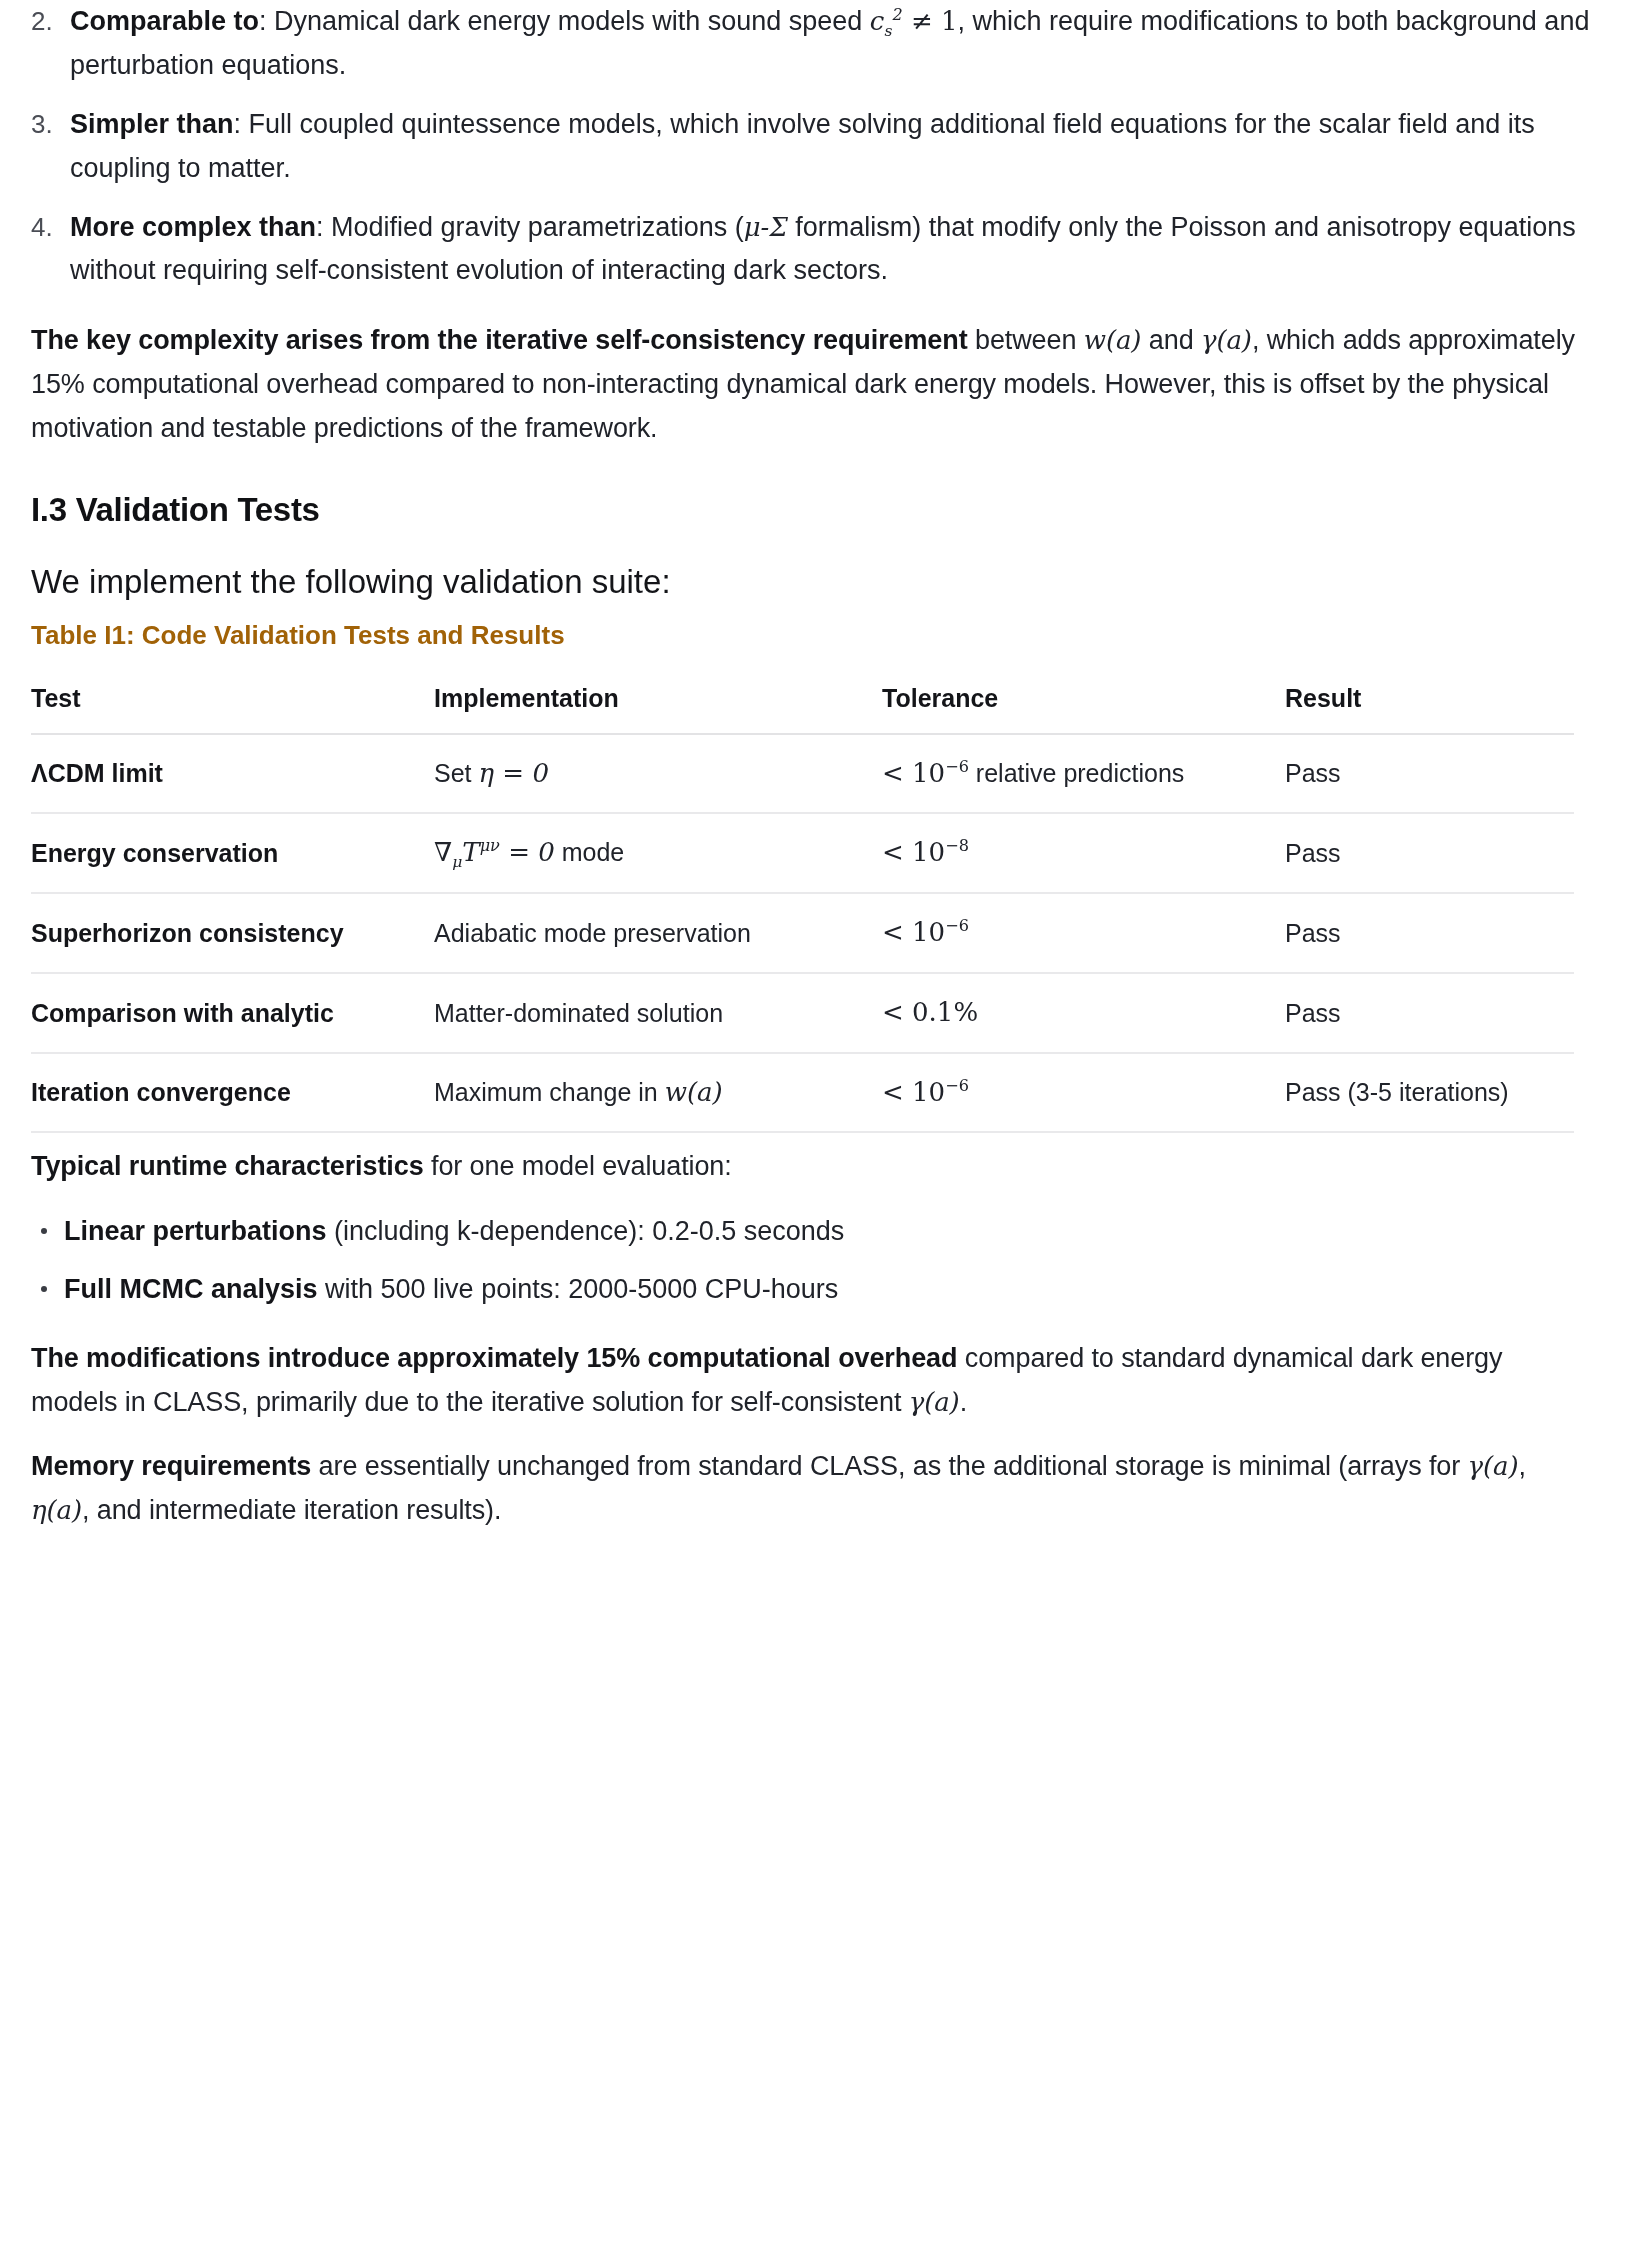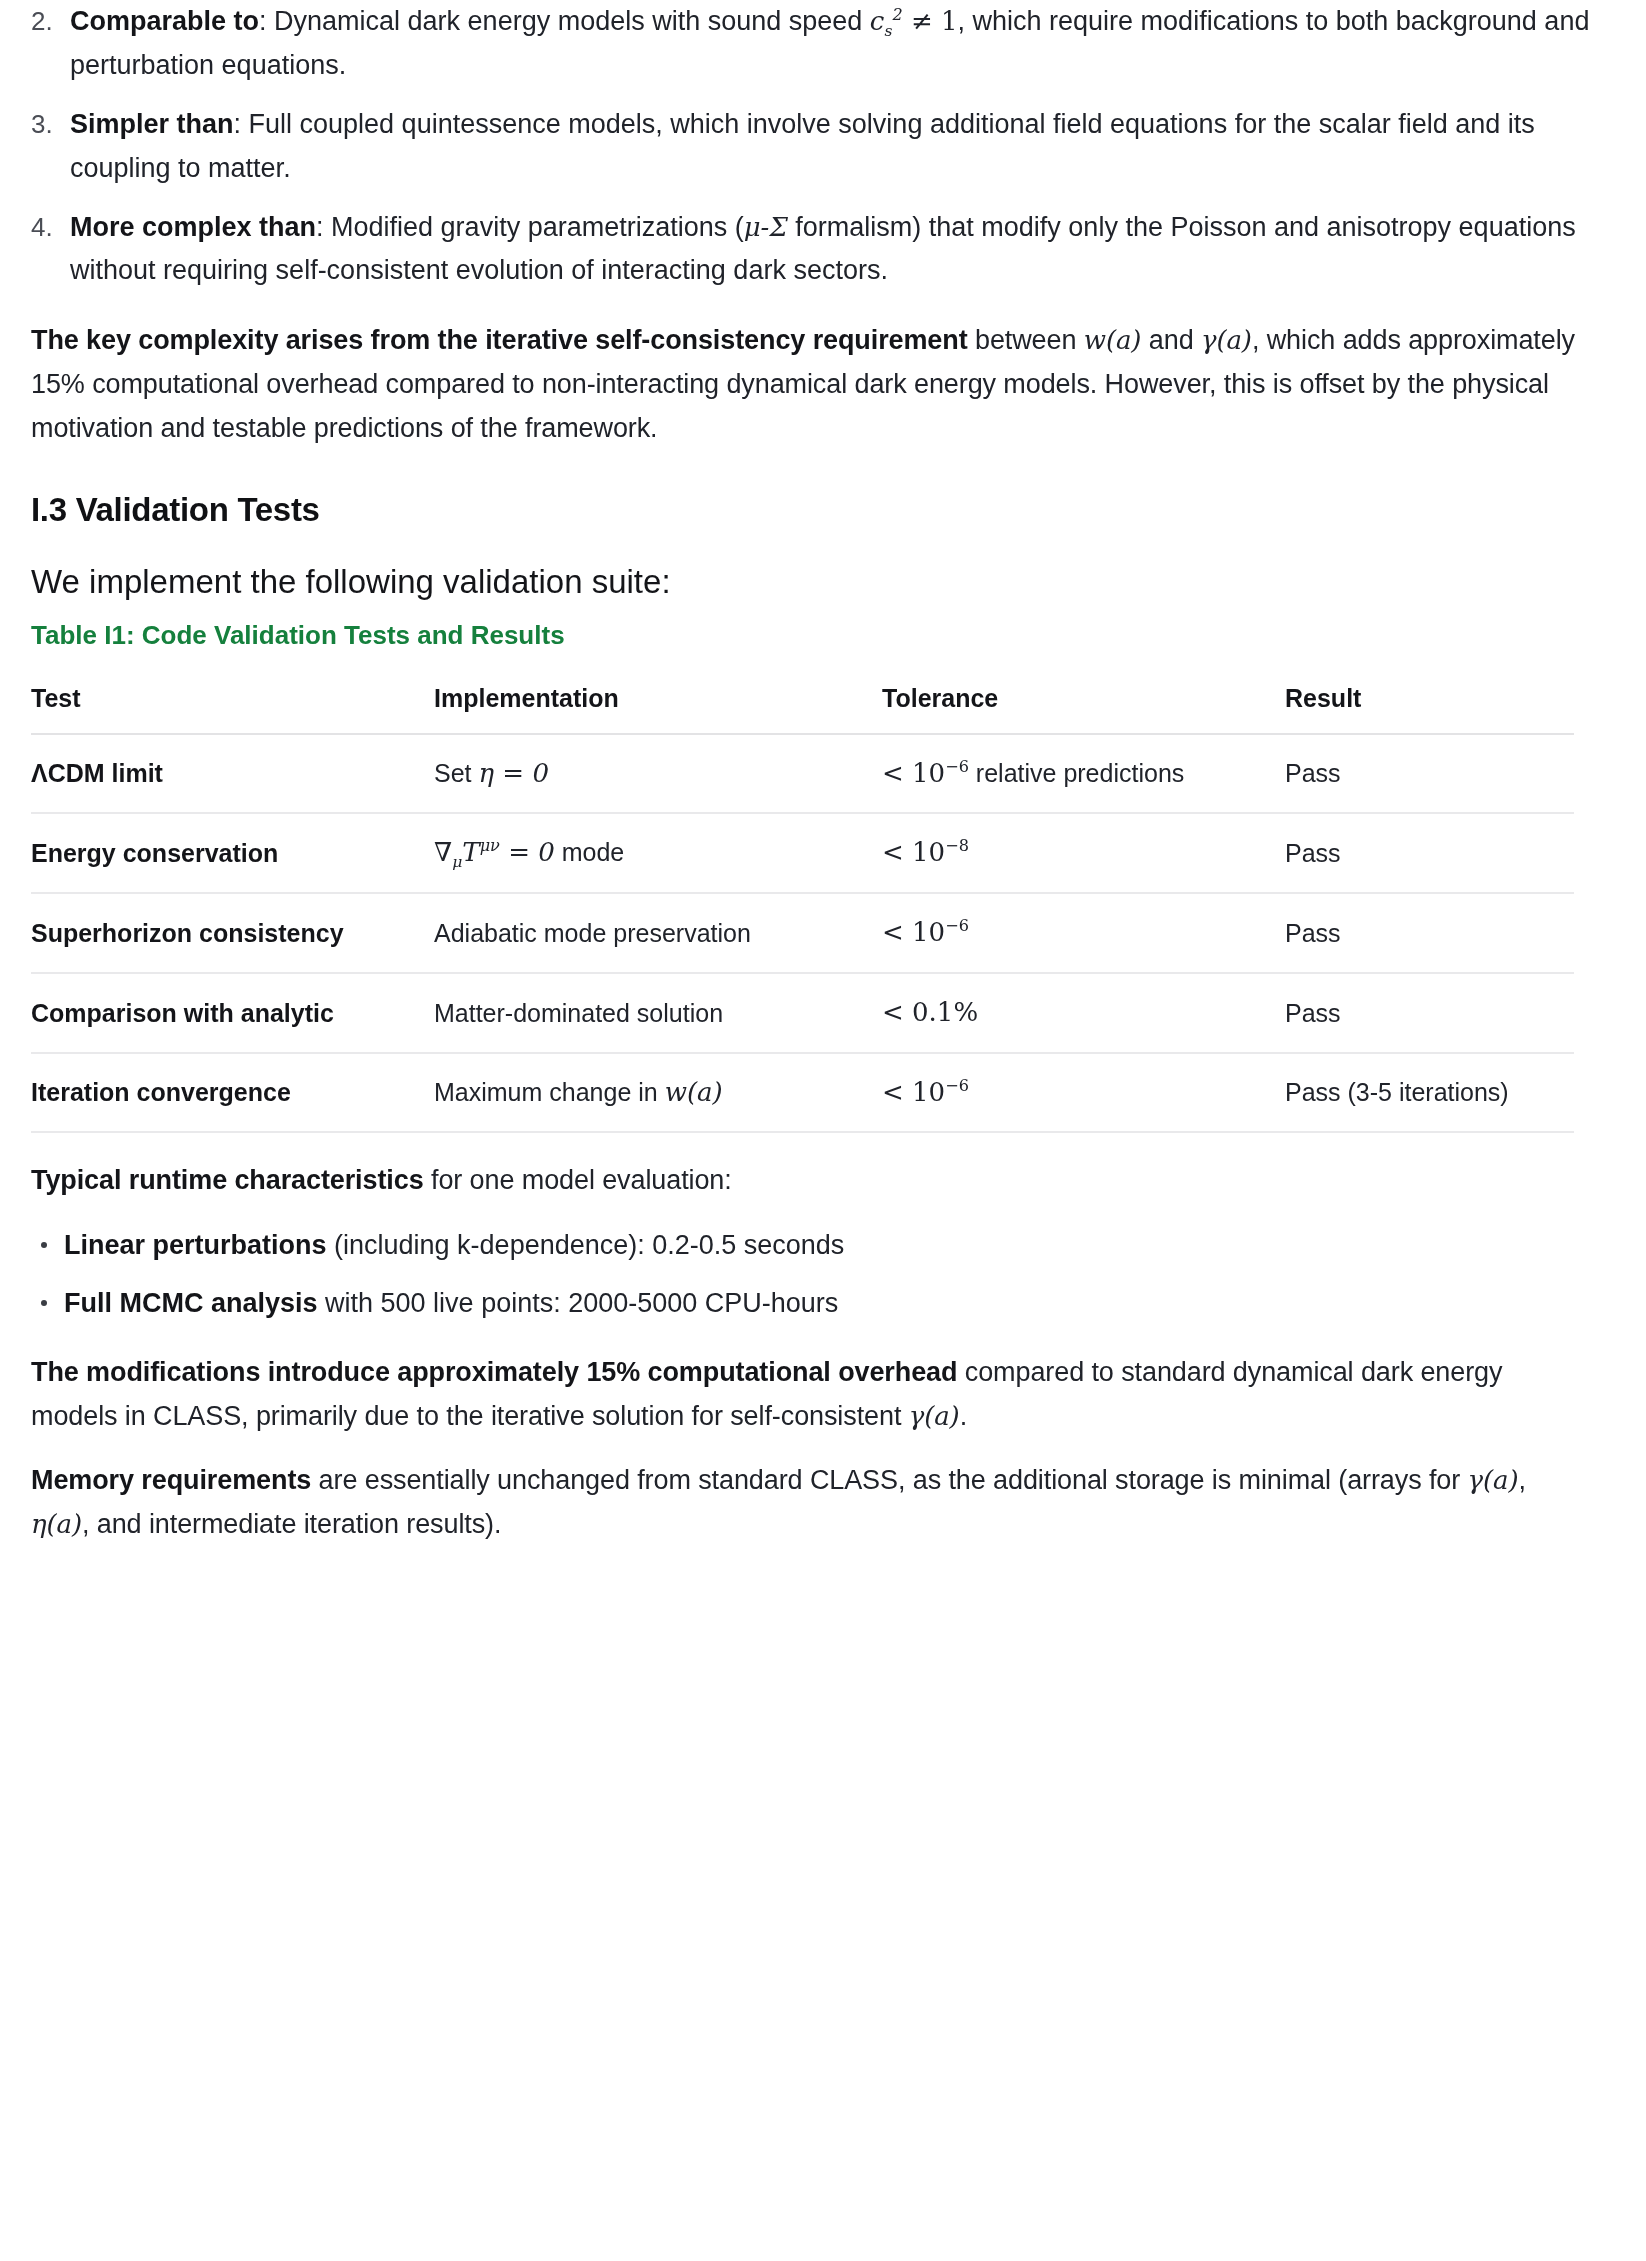--- a/index.html
+++ b/index.html
@@ -95,26 +95,26 @@
     font-size: 33px;
     line-height: 1.6;
     font-weight: 400;
     color: #141519;
     margin: 0 0 6px 0;
   }
   p.tablecap {
     font-size: 26px;
     line-height: 1.55;
     font-weight: 700;
-    color: #15803d;
+    color: #a16207;
     margin: 0 0 24.4px 0;
   }
 
   
-  .tablewrap { margin: 0 0 26px 0; }
+  .tablewrap { margin: 0 0 12px 0; }
   table.vtable {
     width: 1542px;
     border-collapse: collapse;
     table-layout: fixed;
   }
   table.vtable col.c1 { width: 403px; }
   table.vtable col.c2 { width: 448px; }
   table.vtable col.c3 { width: 403px; }
   table.vtable col.c4 { width: 289px; }
   table.vtable th {

